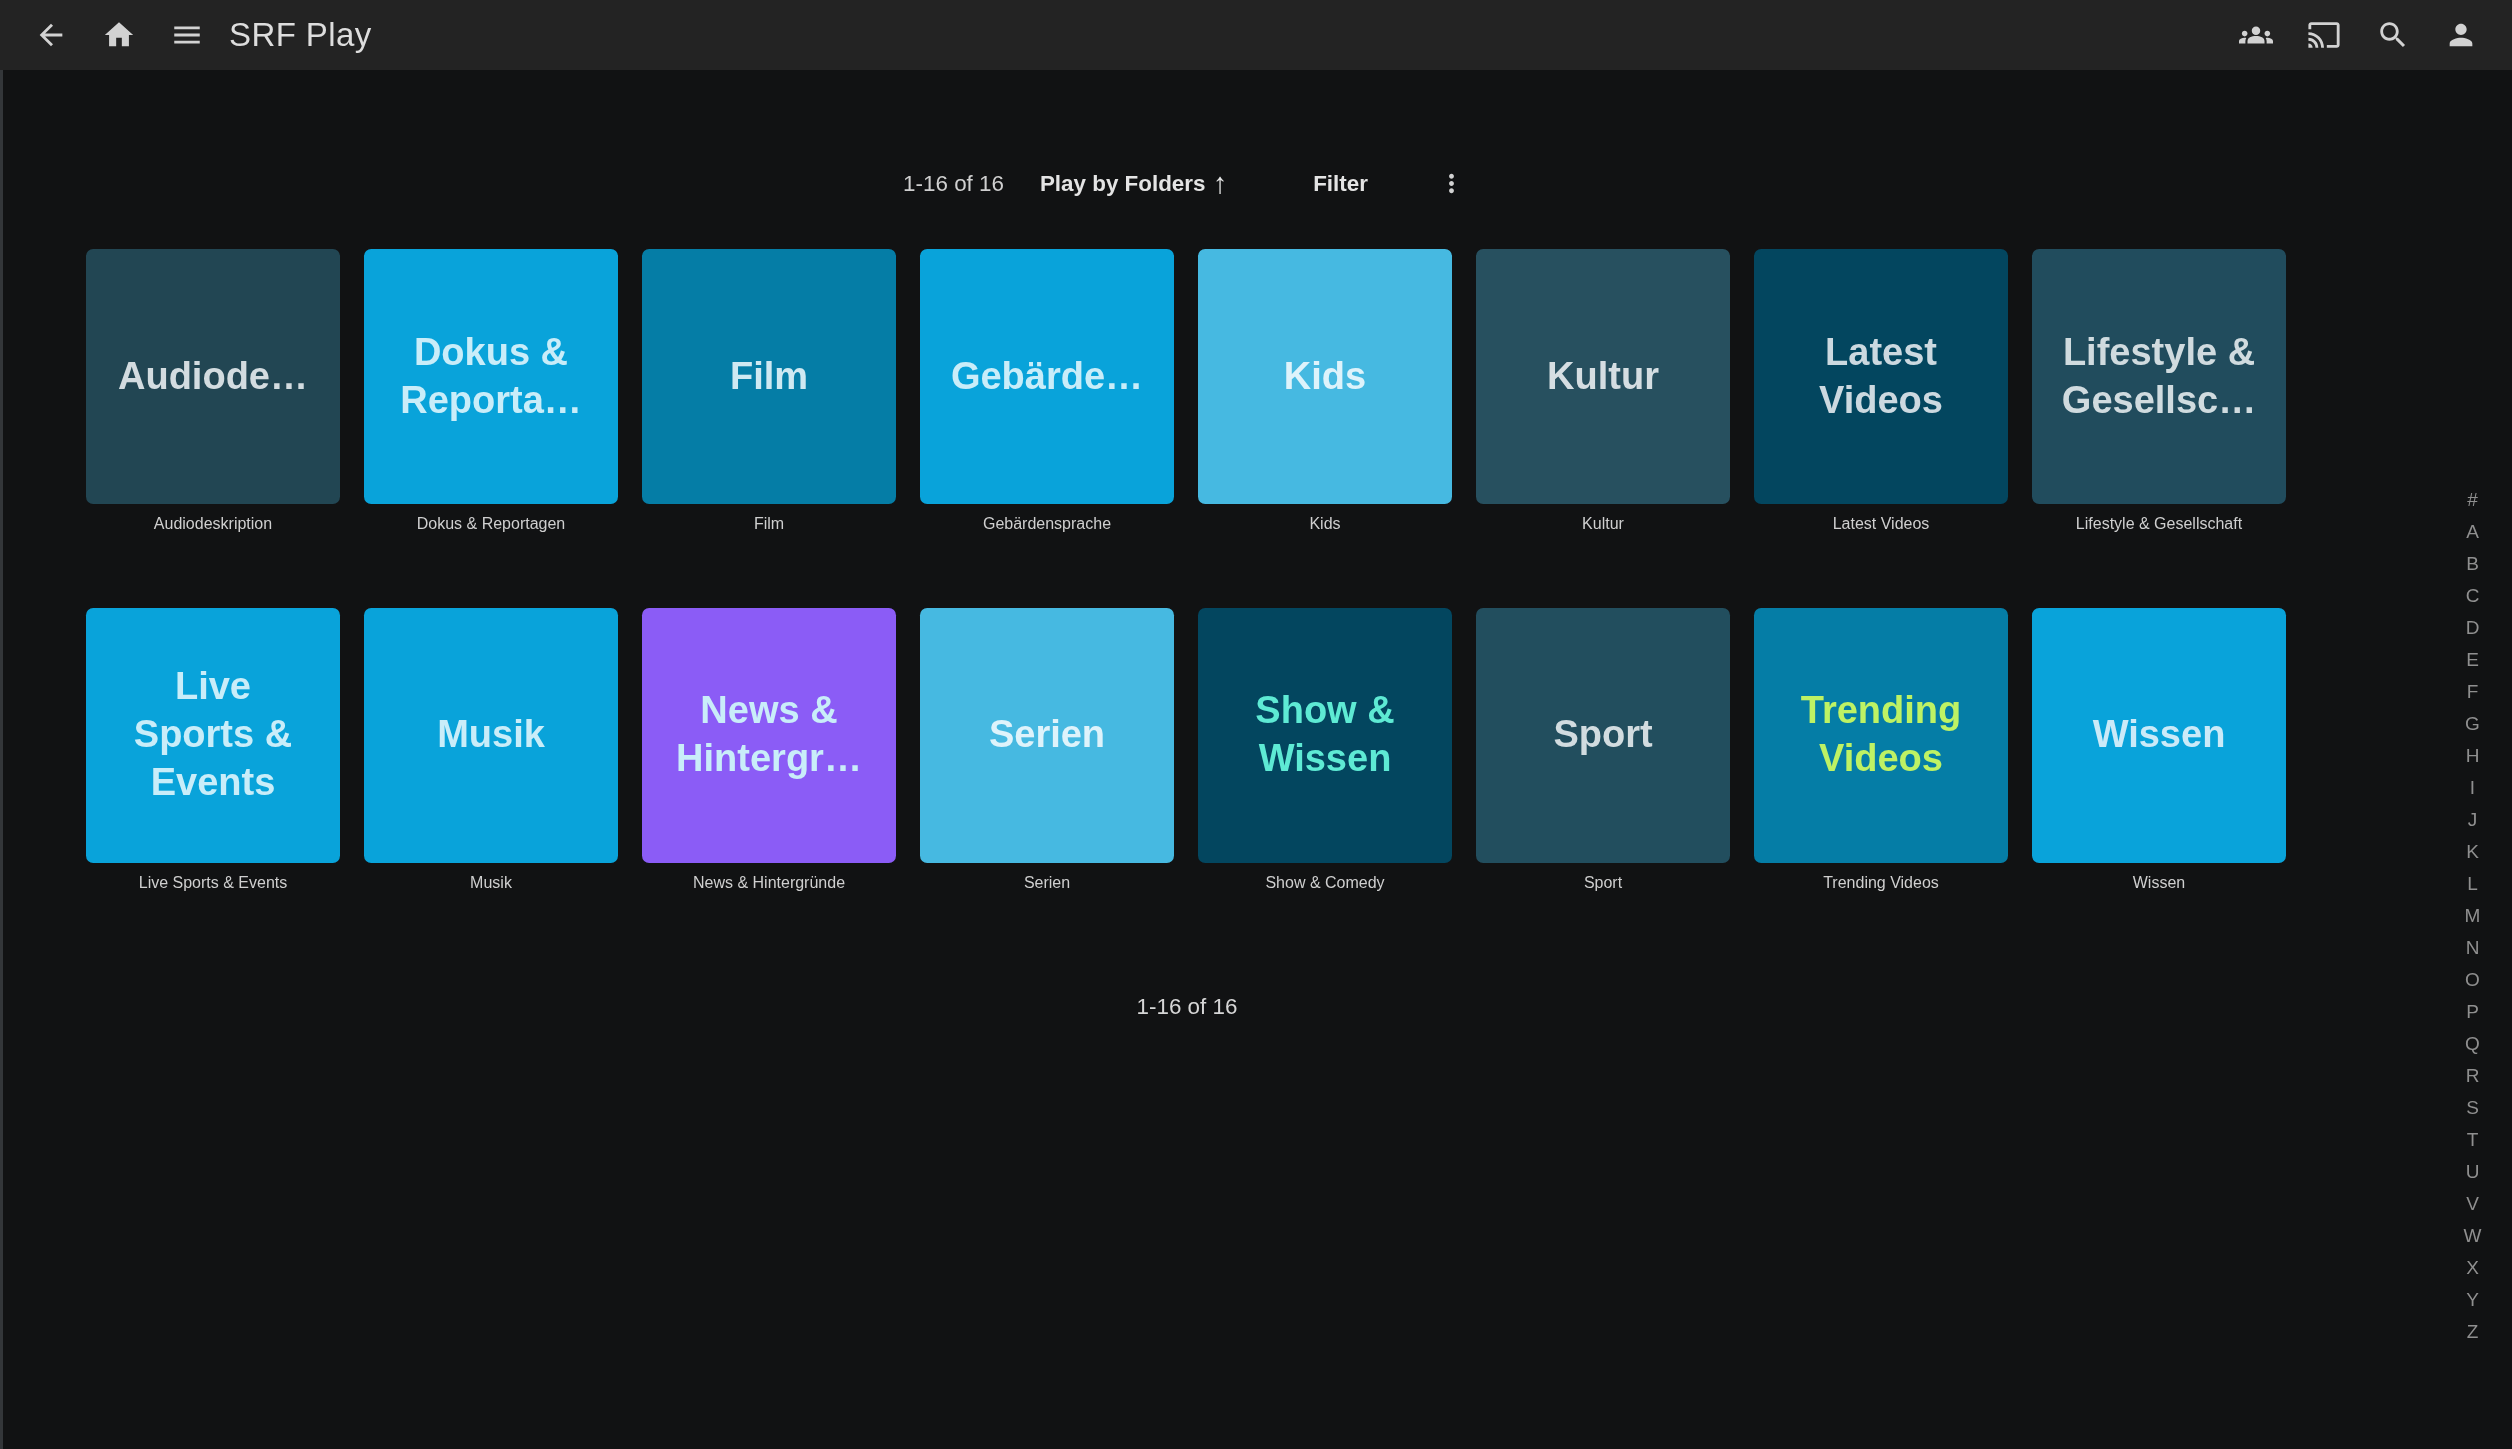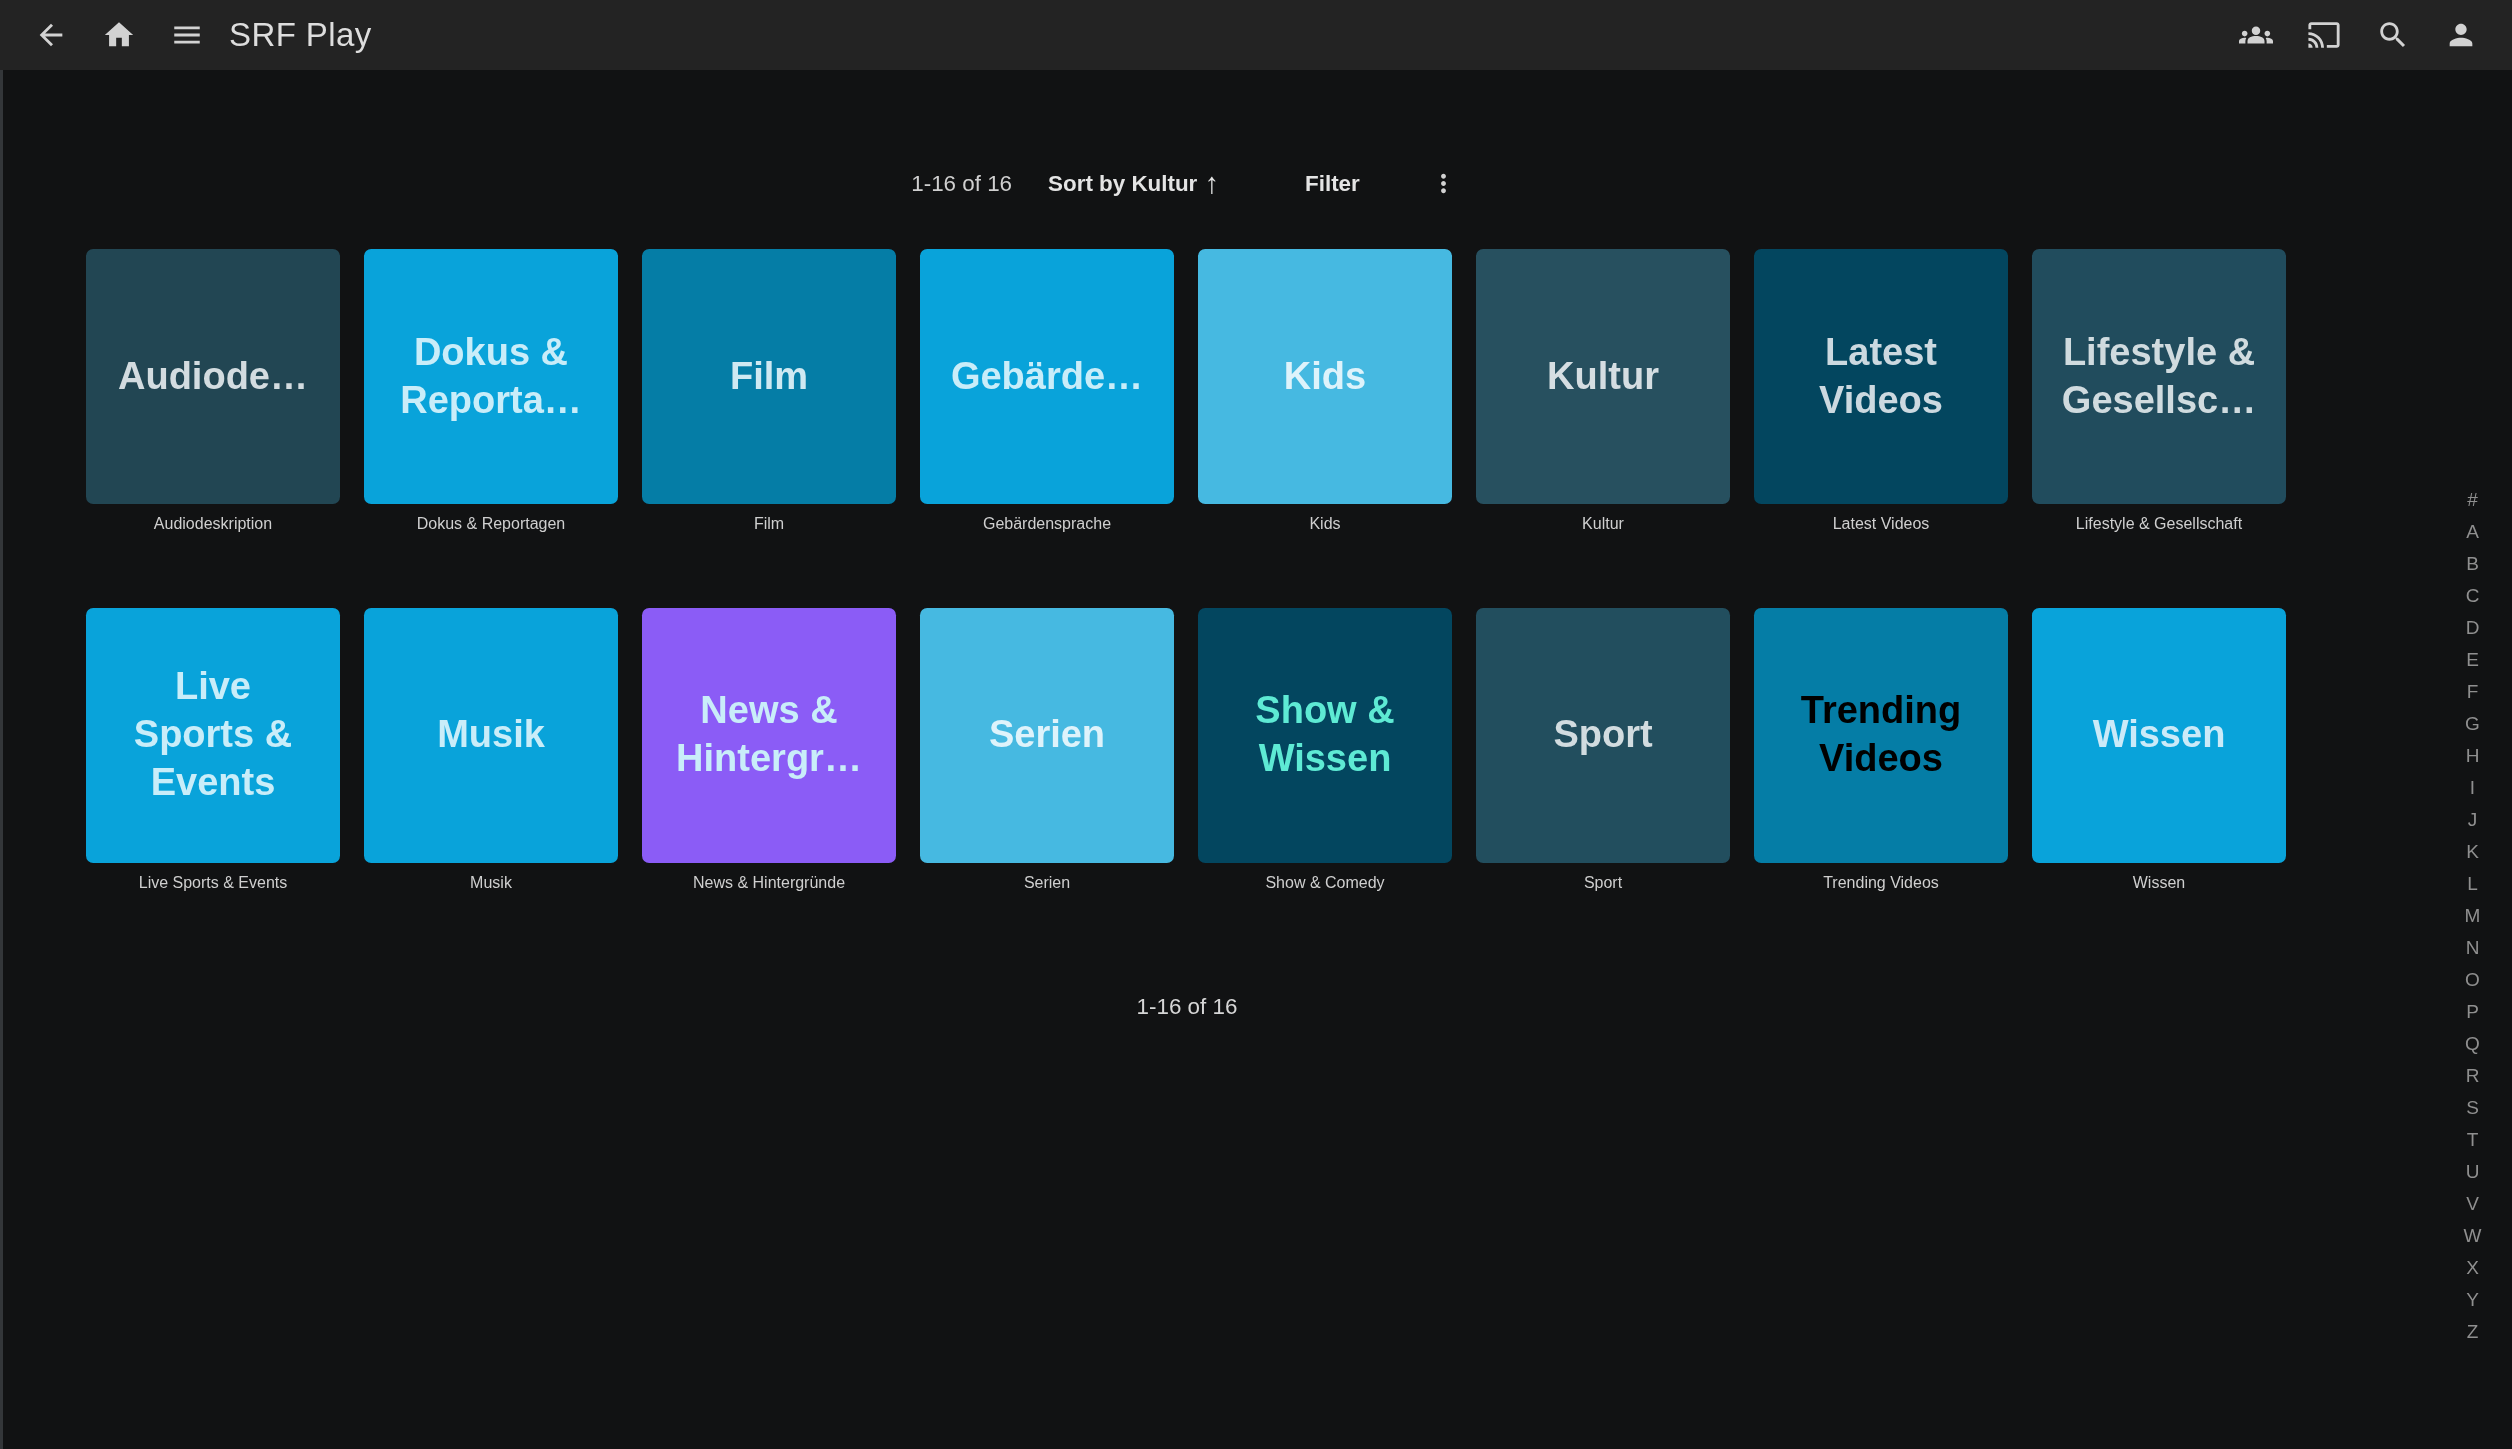--- a/index.html
+++ b/index.html
@@ -140,21 +140,21 @@
               <path d="M12 12c2.21 0 4-1.79 4-4s-1.79-4-4-4-4 1.79-4 4 1.79 4 4 4zm0 2c-2.67 0-8 1.34-8 4v2h16v-2c0-2.66-5.33-4-8-4z"></path>
             </svg>
         </span>
       </div>
     </div>
   </div>
 
   <div class="controls">
     <span class="count-top">1-16 of 16</span>
     <span class="sort-btn">
-      <span>Sort by Kultur</span>
+      <span>Play by Folders</span>
       <span class="sort-arrow">↑</span>
     </span>
     <span class="filter-btn">
       <span>Filter</span>
     </span>
     <span class="iconbtn kebab">
       <span style="display:flex;">
         <svg viewBox="0 0 24 24" width="29" height="29" fill="#d8d8d8">
             <path d="M12 8c1.1 0 2-.9 2-2s-.9-2-2-2-2 .9-2 2 .9 2 2 2zm0 2c-1.1 0-2 .9-2 2s.9 2 2 2 2-.9 2-2-.9-2-2-2zm0 6c-1.1 0-2 .9-2 2s.9 2 2 2 2-.9 2-2-.9-2-2-2z"></path>
           </svg>
@@ -290,21 +290,21 @@
     <div class="cell">
       <div class="tile" style="background: rgb(34, 78, 94); color: rgb(210, 220, 224);">
           <div>
             <div class="tile-line">Sport</div>
           </div>
         </div>
       <div class="caption">Sport</div>
     </div>
 
     <div class="cell">
-      <div class="tile" style="background: rgb(5, 125, 166); color: #000000;">
+      <div class="tile" style="background: rgb(5, 125, 166); color: #bef264;">
           <div>
             <div class="tile-line">Trending</div>
             <div class="tile-line">Videos</div>
           </div>
         </div>
       <div class="caption">Trending Videos</div>
     </div>
 
     <div class="cell">
       <div class="tile" style="background: rgb(9, 163, 218); color: rgb(203, 234, 248);">

